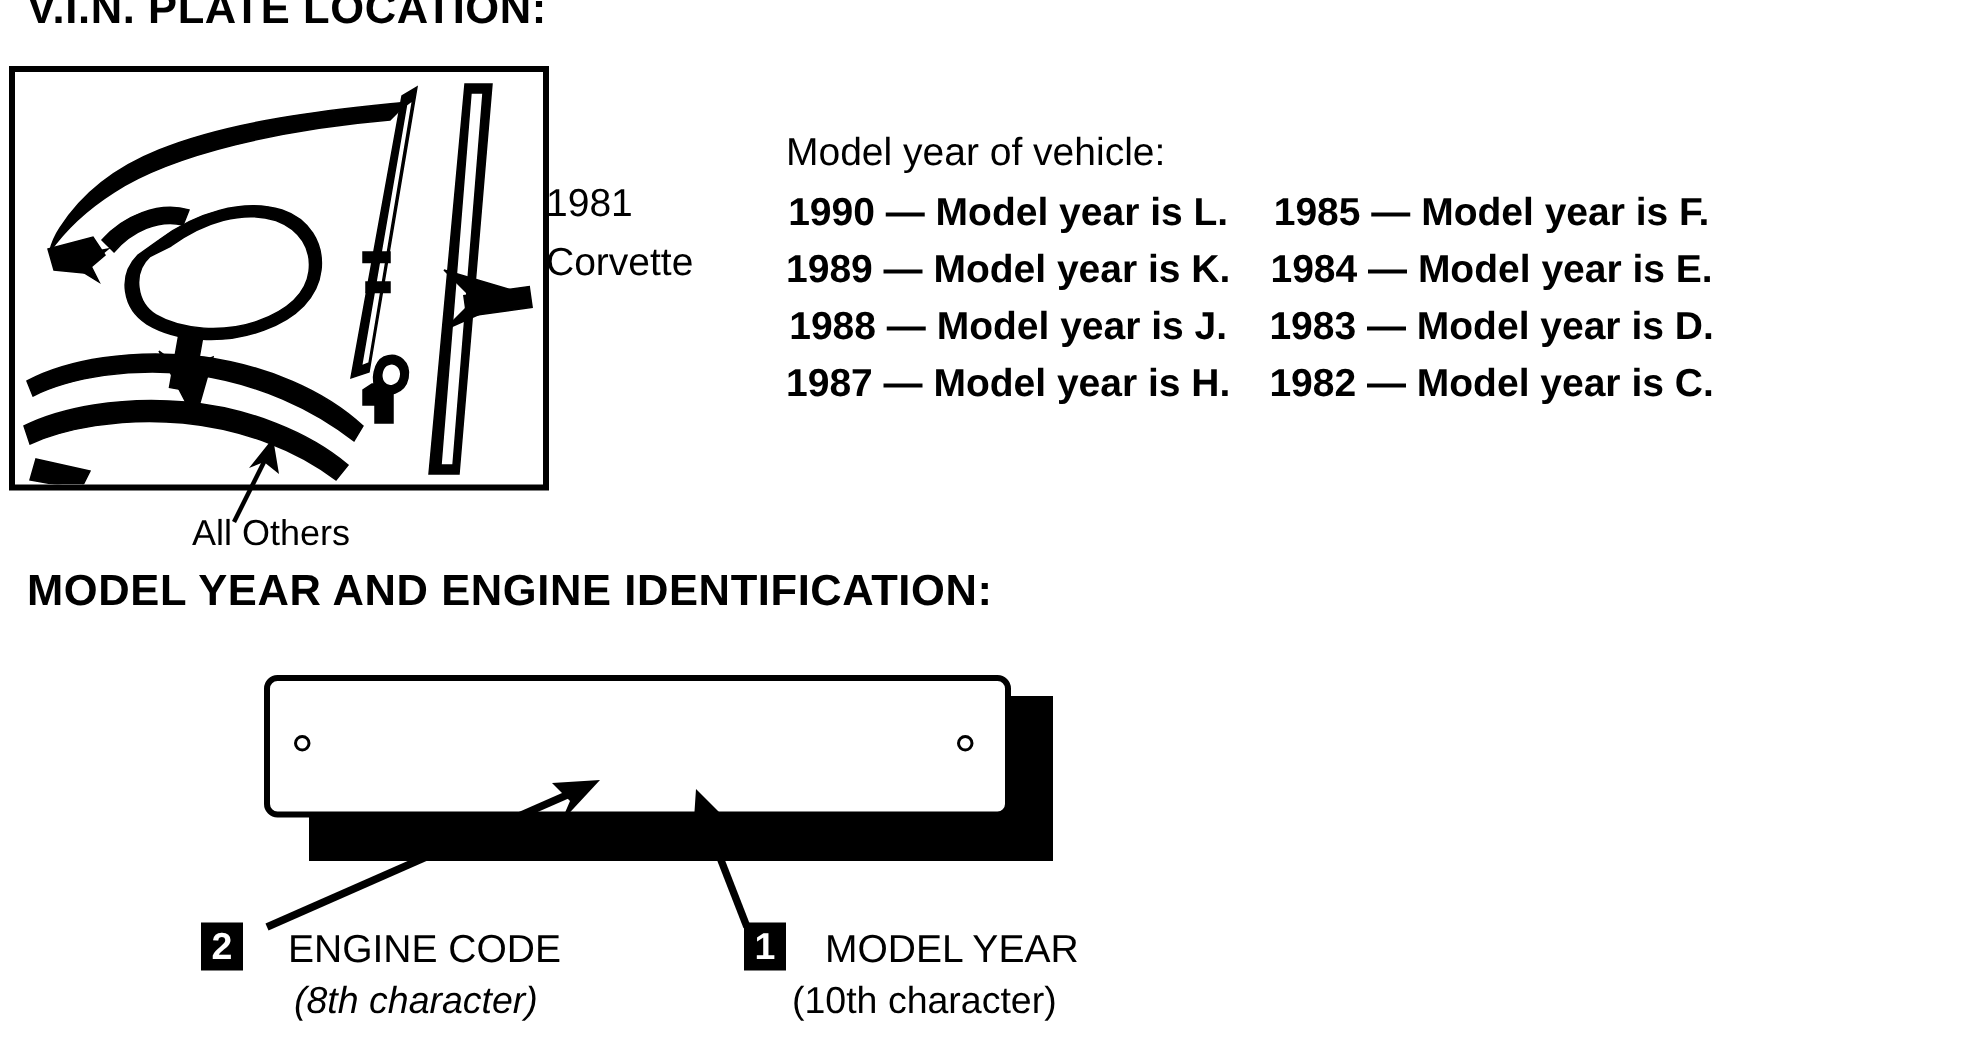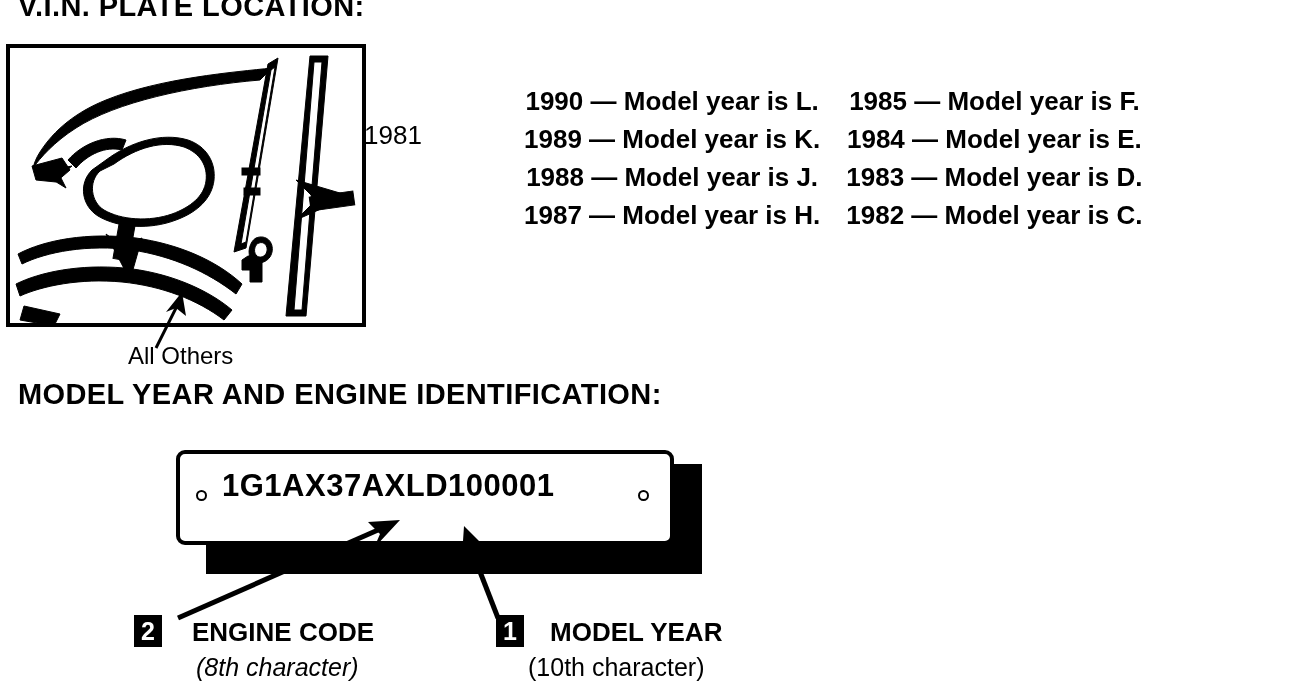--- a/index.html
+++ b/index.html
@@ -120,21 +120,20 @@
     font-weight: bold;
     font-size: 25px;
     width: 28px;
     height: 32px;
     line-height: 32px;
     text-align: center;
   }
   .callout-title {
     font-size: 26px;
     white-space: nowrap;
-    font-weight: bold;
   }
   .callout-sub {
     font-size: 25px;
     white-space: nowrap;
   }
   #callout2-num { left: 134px; top: 615px; }
   #callout2-title { left: 192px; top: 617px; }
   #callout2-sub { left: 196px; top: 653px; font-style: italic; }
   #callout1-num { left: 496px; top: 615px; }
   #callout1-title { left: 550px; top: 617px; }
@@ -197,25 +196,27 @@
 
 <svg class="abs" id="allothers-leader" width="110" height="62" viewBox="0 0 110 62" xmlns="http://www.w3.org/2000/svg">
   <g fill="#000" stroke="#000" stroke-width="3">
     <line x1="36" y1="58" x2="58" y2="14"></line>
     <path d="M62 2 L66 26 L56 18 L46 22 Z" stroke="none"></path>
   </g>
 </svg>
 
 <div class="abs" id="corvette-label">
   <div>1981</div>
+  <div>Corvette</div>
 </div>
 
 <div class="abs" id="allothers-label">All Others</div>
 
 <div class="abs" id="year-table">
+  <div class="caption">Model year of vehicle:</div>
   <table>
     <tbody>
       <tr>
         <td class="col-left">1990 — Model year is L.</td>
         <td class="col-right">1985 — Model year is F.</td>
       </tr>
       <tr>
         <td class="col-left">1989 — Model year is K.</td>
         <td class="col-right">1984 — Model year is E.</td>
       </tr>
@@ -231,21 +232,20 @@
   </table>
 </div>
 
 <div class="abs section-heading" id="model-heading">MODEL YEAR AND ENGINE IDENTIFICATION:</div>
 
 <div class="abs" id="plate-wrap">
   <div class="abs" id="plate-shadow"></div>
   <div class="abs" id="plate-face"></div>
   <div class="abs rivet" id="rivet-left"></div>
   <div class="abs rivet" id="rivet-right"></div>
-  <div class="abs" id="plate-text">1G1AX37AXLD100001</div>
 </div>
 
 <svg class="abs" id="callout-arrows" viewBox="0 0 700 210" xmlns="http://www.w3.org/2000/svg">
   <g fill="#000" stroke="#000" stroke-width="5">
 
     <line x1="178" y1="188" x2="378" y2="100"></line>
     <path d="M400 90 L368 92 L380 104 L374 118 Z" stroke="none"></path>
 
     <line x1="498" y1="188" x2="470" y2="116"></line>
     <path d="M464 96 L486 118 L470 118 L462 126 Z" stroke="none"></path>

